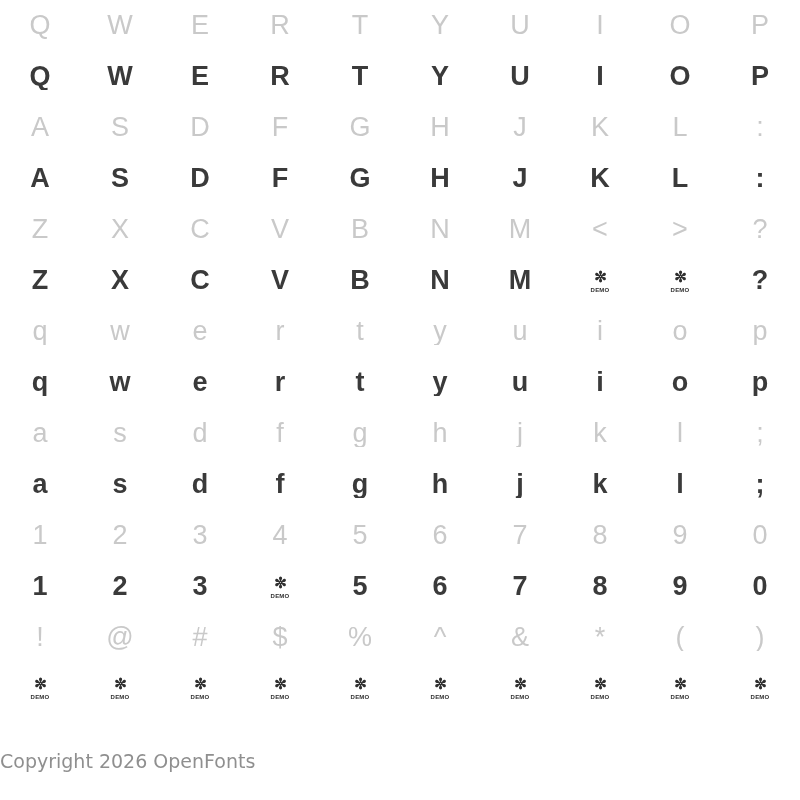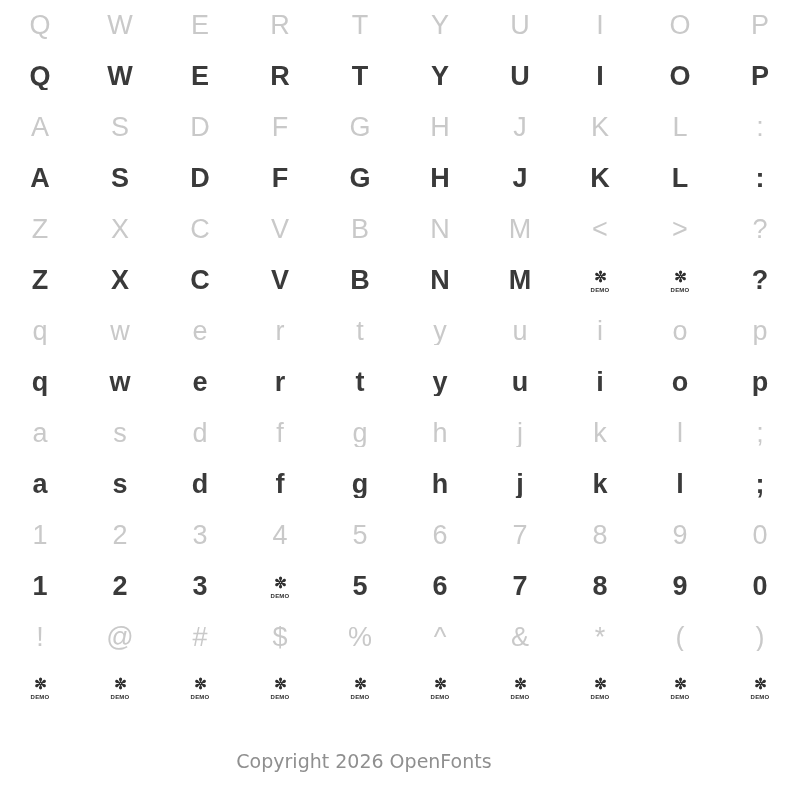--- a/index.html
+++ b/index.html
@@ -83,21 +83,21 @@
   }
 
   
   .row.demostrip { height: 48px; }
 
   #copyright {
     position: absolute;
     left: 0;
     right: 0;
     bottom: 28px;
-    text-align: center;
+    text-align: left;
     padding-right: 72px;
     font-size: 19px;
     color: #8f8f8f;
     font-family: "DejaVu Sans", sans-serif;
   }
 </style>
 </head>
 <body>
 
 <div id="sheet">

